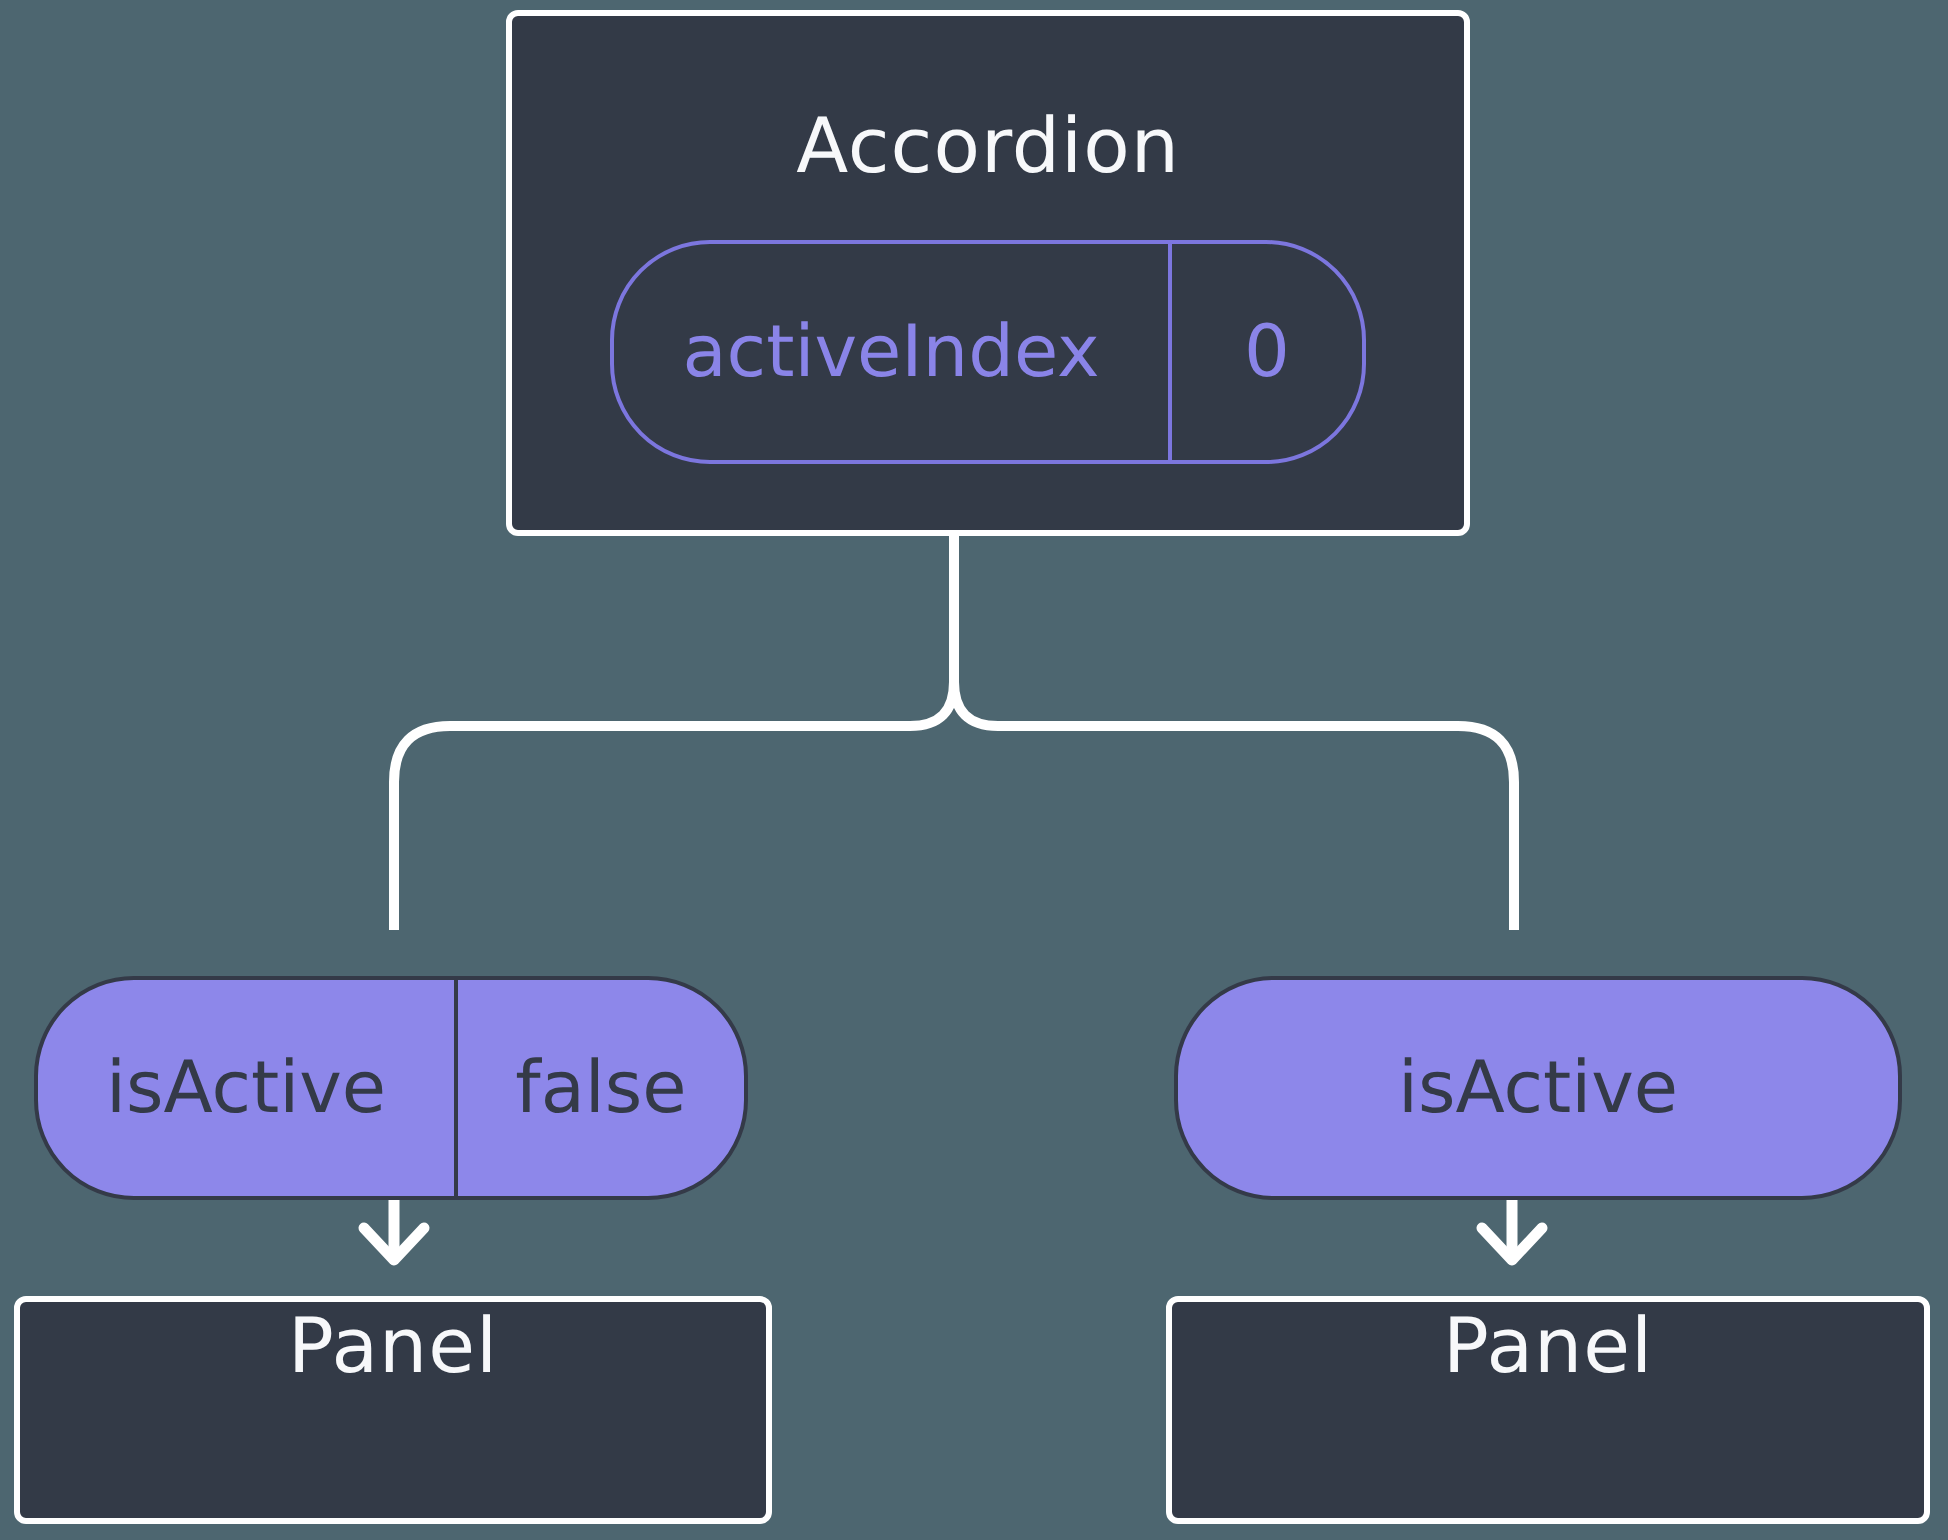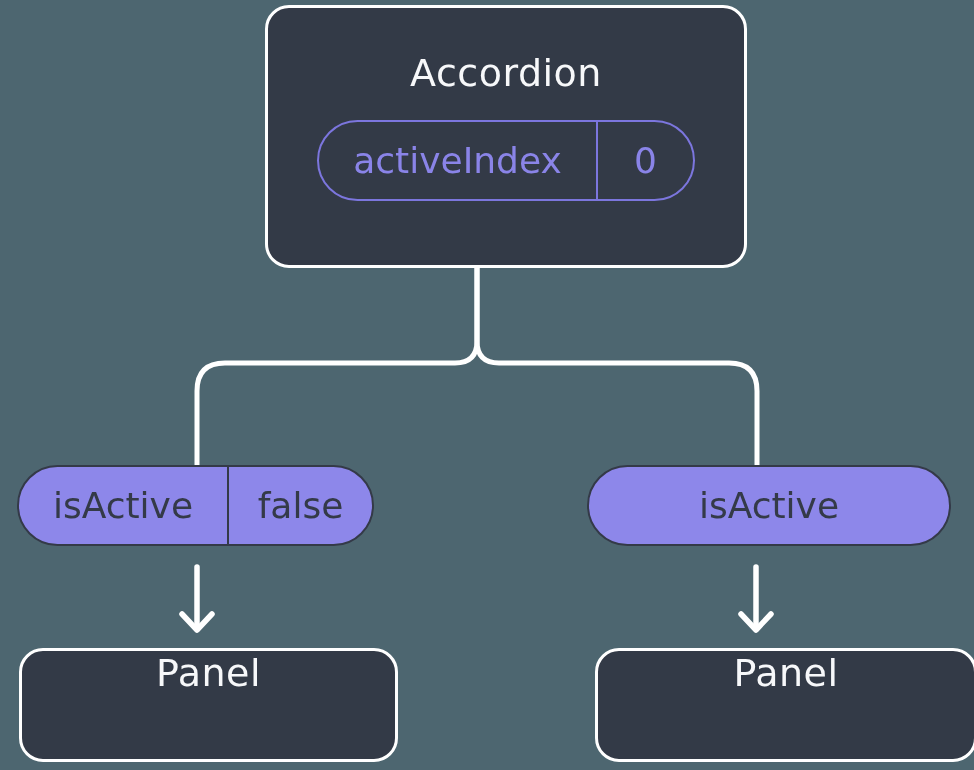--- a/index.html
+++ b/index.html
@@ -41,23 +41,22 @@
     stroke: var(--connector, #ffffff);
     stroke-width: 5.5;
     stroke-linecap: round;
     stroke-linejoin: round;
   }
   .node {
     position: absolute;
     box-sizing: border-box;
     background: var(--node-fill, #333a47);
     border: 3px solid var(--node-border, #ffffff);
-    border-radius: 24px;
+    border-radius: 6px;
     color: var(--node-text, #f7f8fa);
-    margin-left: 12px;
   }
   .node-title {
     font-size: 38px;
     font-weight: 500;
     letter-spacing: 0.5px;
     color: var(--node-text, #f7f8fa);
   }
   .root-node {
     left: 253px;
     top: 5px;
@@ -67,21 +66,21 @@
     flex-direction: column;
     align-items: center;
   }
   .root-node .node-title {
     margin-top: 43px;
     line-height: 44px;
   }
   .pill {
     box-sizing: border-box;
     display: flex;
-    height: 81px;
+    height: 112px;
     border-radius: 50px;
     font-size: 36px;
     overflow: hidden;
   }
   .pill .cell {
     display: flex;
     align-items: center;
     justify-content: center;
   }
   .pill .cell.name { flex: 1; }
@@ -91,21 +90,21 @@
     border: 2px solid var(--state-border, #7c76de);
     color: var(--state-text, #8a84e8);
     background: transparent;
   }
   .state-pill .cell.value {
     width: 95px;
     border-left: 2px solid var(--state-border, #7c76de);
   }
   .prop-pill {
     position: absolute;
-    top: 465px;
+    top: 488px;
     background: var(--pill-fill, #8d87ea);
     border: 2px solid var(--pill-line, #343a48);
     color: var(--pill-text, #343a48);
   }
   .prop-pill .cell.value {
     border-left: 2px solid var(--pill-line, #343a48);
   }
   .prop-pill.left { left: 17px; width: 357px; }
   .prop-pill.left .cell.value { width: 143px; }
   .prop-pill.right { left: 587px; width: 364px; }

